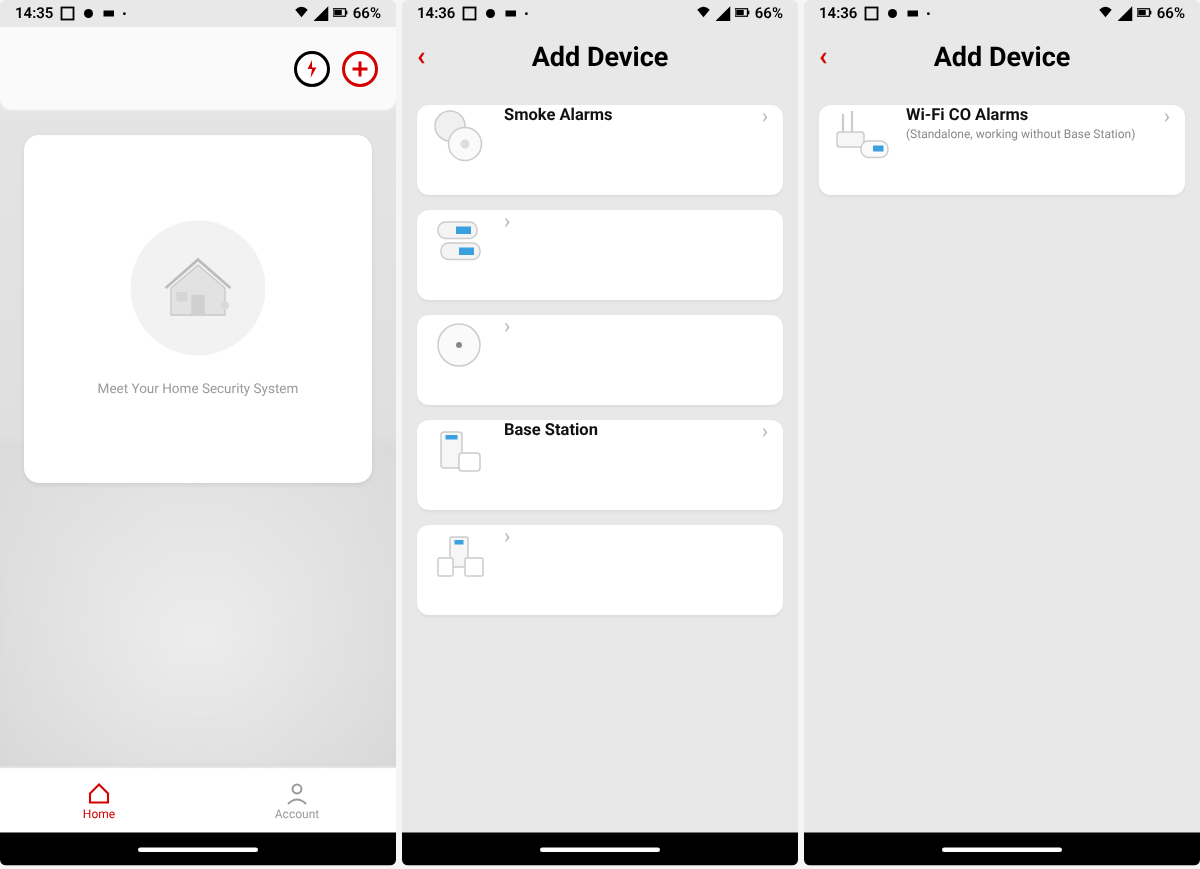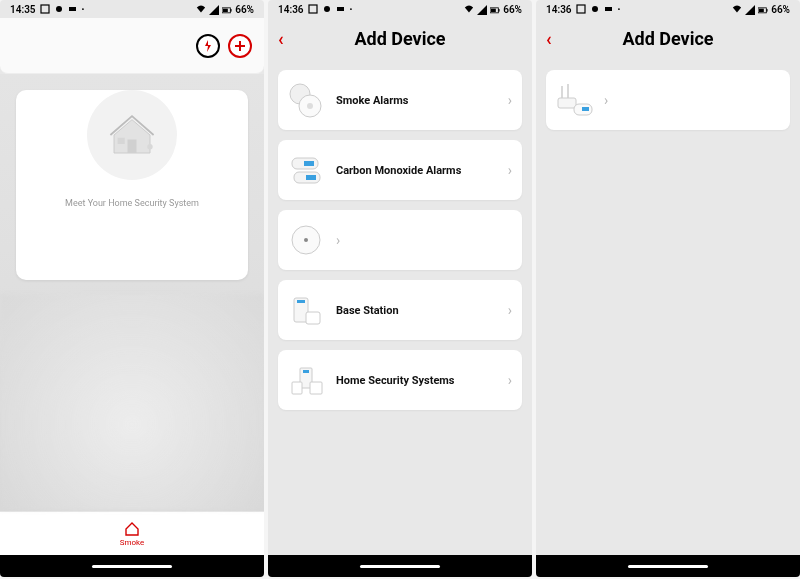--- a/index.html
+++ b/index.html
@@ -28,21 +28,21 @@
     display: flex;
     justify-content: space-between;
     align-items: center;
     padding: 0 10px;
     font-size: 10px;
     font-weight: 600;
     color: #000;
     background: transparent;
   }
   .status-left { display: flex; align-items: center; gap: 4px; text-align: right; }
-  .status-right { display: flex; align-items: flex-end; gap: 3px; }
+  .status-right { display: flex; align-items: center; gap: 3px; }
   .sicon { width: 10px; height: 10px; display: inline-block; }
   
   .header {
     height: 40px;
     display: flex;
     align-items: center;
     justify-content: center;
     position: relative;
     background: transparent;
   }
@@ -93,24 +93,25 @@
     content:"";
     position:absolute;
     left:0; right:0; top:220px; bottom:0;
     background: radial-gradient(ellipse at 50% 60%, rgba(255,255,255,0.5), rgba(200,200,200,0.2));
     filter: blur(2px);
   }
   .home-card {
     position: relative;
     background: #fff;
     border-radius: 10px;
-    height: 190px;
+    height: 232px;
     display: flex;
     flex-direction: column;
     align-items: center;
+    justify-content: center;
     box-shadow: 0 1px 3px rgba(0,0,0,0.08);
   }
   .home-house-circle {
     width: 90px; height: 90px;
     border-radius: 50%;
     background: #f2f2f2;
     display:flex; align-items:center; justify-content:center;
     margin-bottom: 18px;
   }
   .home-house-circle svg { width: 54px; height: 54px; }
@@ -155,21 +156,21 @@
     display: flex;
     flex-direction: column;
     gap: 10px;
     overflow: hidden;
   }
   .row {
     background: #fff;
     border-radius: 8px;
     height: 60px;
     display: flex;
-    align-items: center;
+    align-items: flex-start;
     padding: 0 10px 0 8px;
     gap: 10px;
     cursor: pointer;
     box-shadow: 0 1px 2px rgba(0,0,0,0.05);
   }
   .row .thumb {
     width: 40px; height: 40px;
     display:flex; align-items:center; justify-content:center;
     flex-shrink:0;
   }
@@ -263,21 +264,28 @@
       </div>
       <div class="tagline">Meet Your Home Security System</div>
     </div>
   </div>
 
   <div class="tabbar">
     <div class="tab active">
       <svg viewBox="0 0 16 16">
           <path d="M2 8 L8 2 L14 8 V14 H2 Z" fill="none" stroke="#d50000" stroke-width="1.4"></path>
         </svg>
-      <span>Smoke</span>
+      <span>Home</span>
+    </div>
+    <div class="tab">
+      <svg viewBox="0 0 16 16">
+          <circle cx="8" cy="5" r="3" fill="none" stroke="#9a9a9a" stroke-width="1.3"></circle>
+          <path d="M2 15 Q8 9 14 15" fill="none" stroke="#9a9a9a" stroke-width="1.3"></path>
+        </svg>
+      <span>Account</span>
     </div>
   </div>
 
   <div class="navbar-bottom">
       <div class="pill"></div>
     </div>
 </div>
 
 <div class="phone">
   <div class="status-bar">
@@ -331,21 +339,20 @@
 
     <div class="row">
       <div class="thumb">
         <svg viewBox="0 0 40 40">
             <rect x="6" y="8" width="26" height="11" rx="5" fill="#f4f4f4" stroke="#ccc"></rect>
             <rect x="18" y="11" width="10" height="5" fill="#3aa0e0"></rect>
             <rect x="8" y="22" width="26" height="11" rx="5" fill="#f4f4f4" stroke="#ccc"></rect>
             <rect x="20" y="25" width="10" height="5" fill="#3aa0e0"></rect>
           </svg>
       </div>
-      <div class="label"><span>Carbon Monoxide Alarms</span></div>
       <span class="chev">›</span>
     </div>
 
     <div class="row">
       <div class="thumb">
         <svg viewBox="0 0 40 40">
             <circle cx="20" cy="20" r="14" fill="#fafafa" stroke="#ccc"></circle>
             <circle cx="20" cy="20" r="2" fill="#888"></circle>
           </svg>
       </div>
@@ -366,21 +373,20 @@
 
     <div class="row">
       <div class="thumb">
         <svg viewBox="0 0 40 40">
             <rect x="14" y="8" width="12" height="20" rx="1" fill="#f6f6f6" stroke="#ccc"></rect>
             <rect x="17" y="10" width="6" height="3" fill="#3aa0e0"></rect>
             <rect x="6" y="22" width="10" height="12" rx="1" fill="#fff" stroke="#ccc"></rect>
             <rect x="24" y="22" width="12" height="12" rx="1" fill="#fff" stroke="#ccc"></rect>
           </svg>
       </div>
-      <div class="label"><span>Home Security Systems</span></div>
       <span class="chev">›</span>
     </div>
 
   </div>
 
   <div class="navbar-bottom">
       <div class="pill"></div>
     </div>
 </div>
 
@@ -424,20 +430,24 @@
     <div class="row">
       <div class="thumb">
         <svg viewBox="0 0 40 40">
           <line x1="8" y1="6" x2="8" y2="18" stroke="#ccc" stroke-width="1.5"></line>
           <line x1="14" y1="4" x2="14" y2="18" stroke="#ccc" stroke-width="1.5"></line>
           <rect x="4" y="18" width="18" height="10" rx="2" fill="#f6f6f6" stroke="#ccc"></rect>
           <rect x="20" y="24" width="18" height="11" rx="5" fill="#fafafa" stroke="#ccc"></rect>
           <rect x="28" y="27" width="7" height="4" fill="#3aa0e0"></rect>
         </svg>
       </div>
+      <div class="label">
+        <span>Wi-Fi CO Alarms</span>
+        <span class="sub">(Standalone, working without Base Station)</span>
+      </div>
       <span class="chev">›</span>
     </div>
   </div>
 
   <div class="navbar-bottom">
       <div class="pill"></div>
     </div>
 </div>
 
 </body></html>

